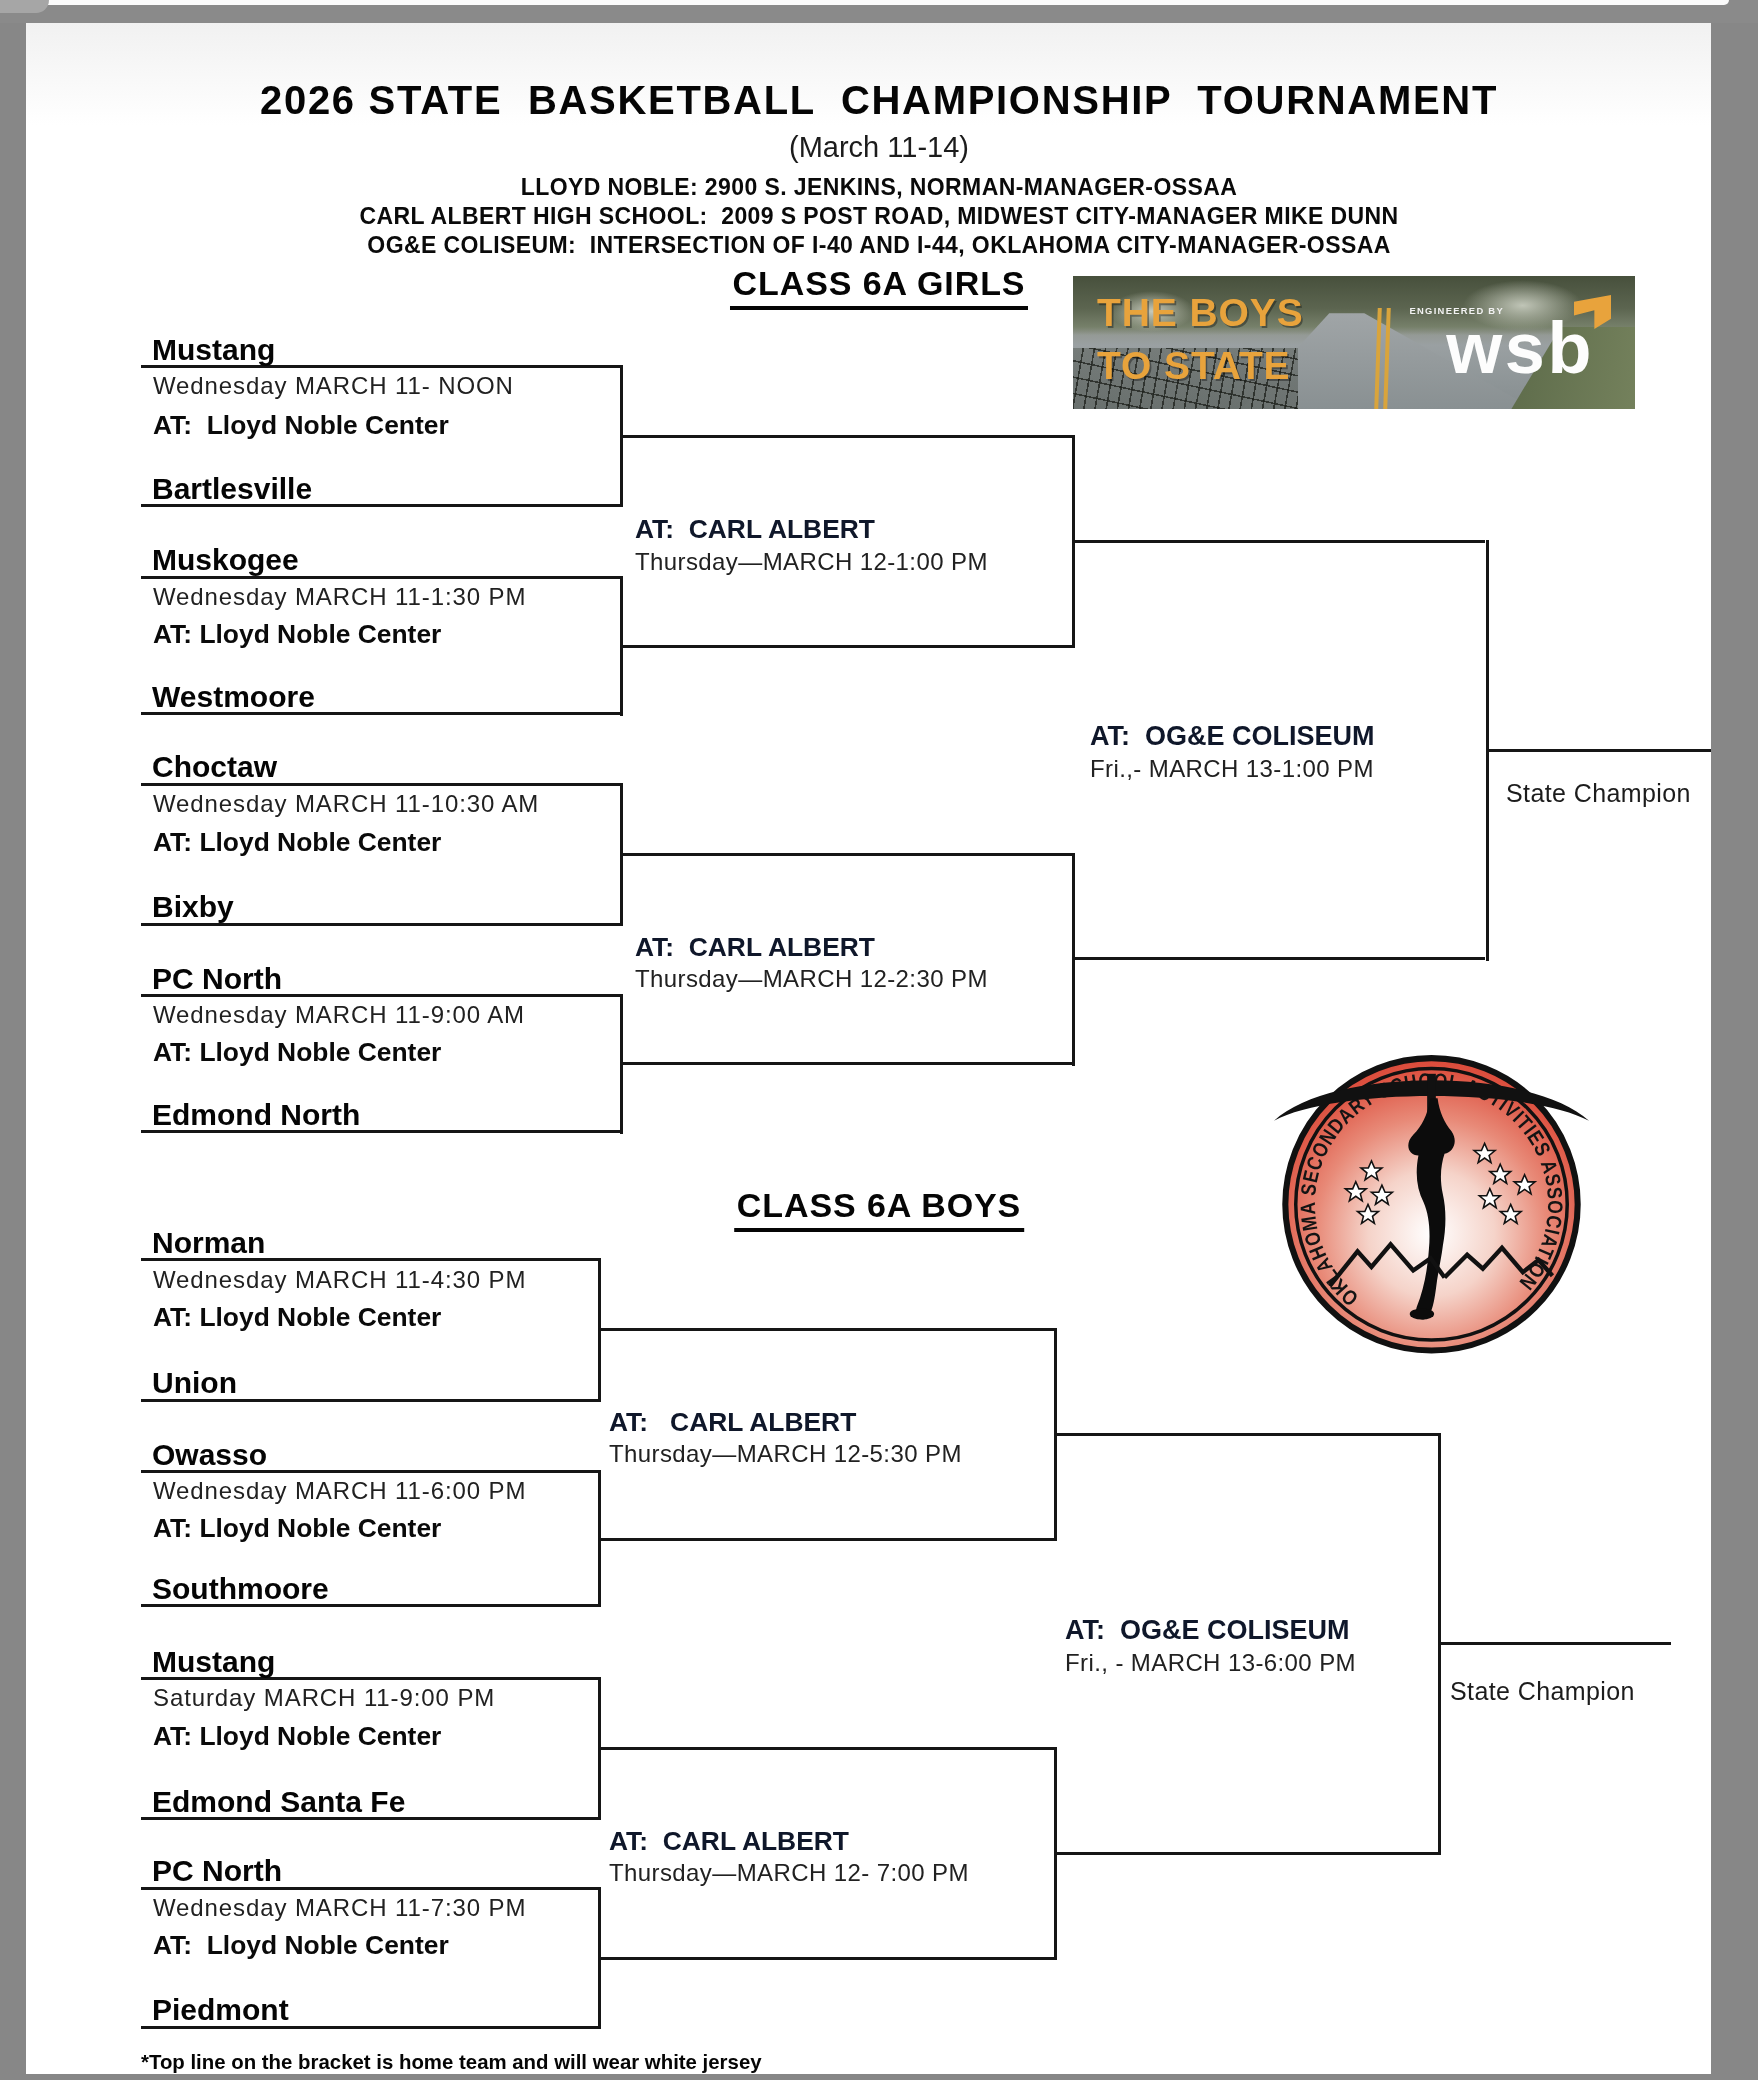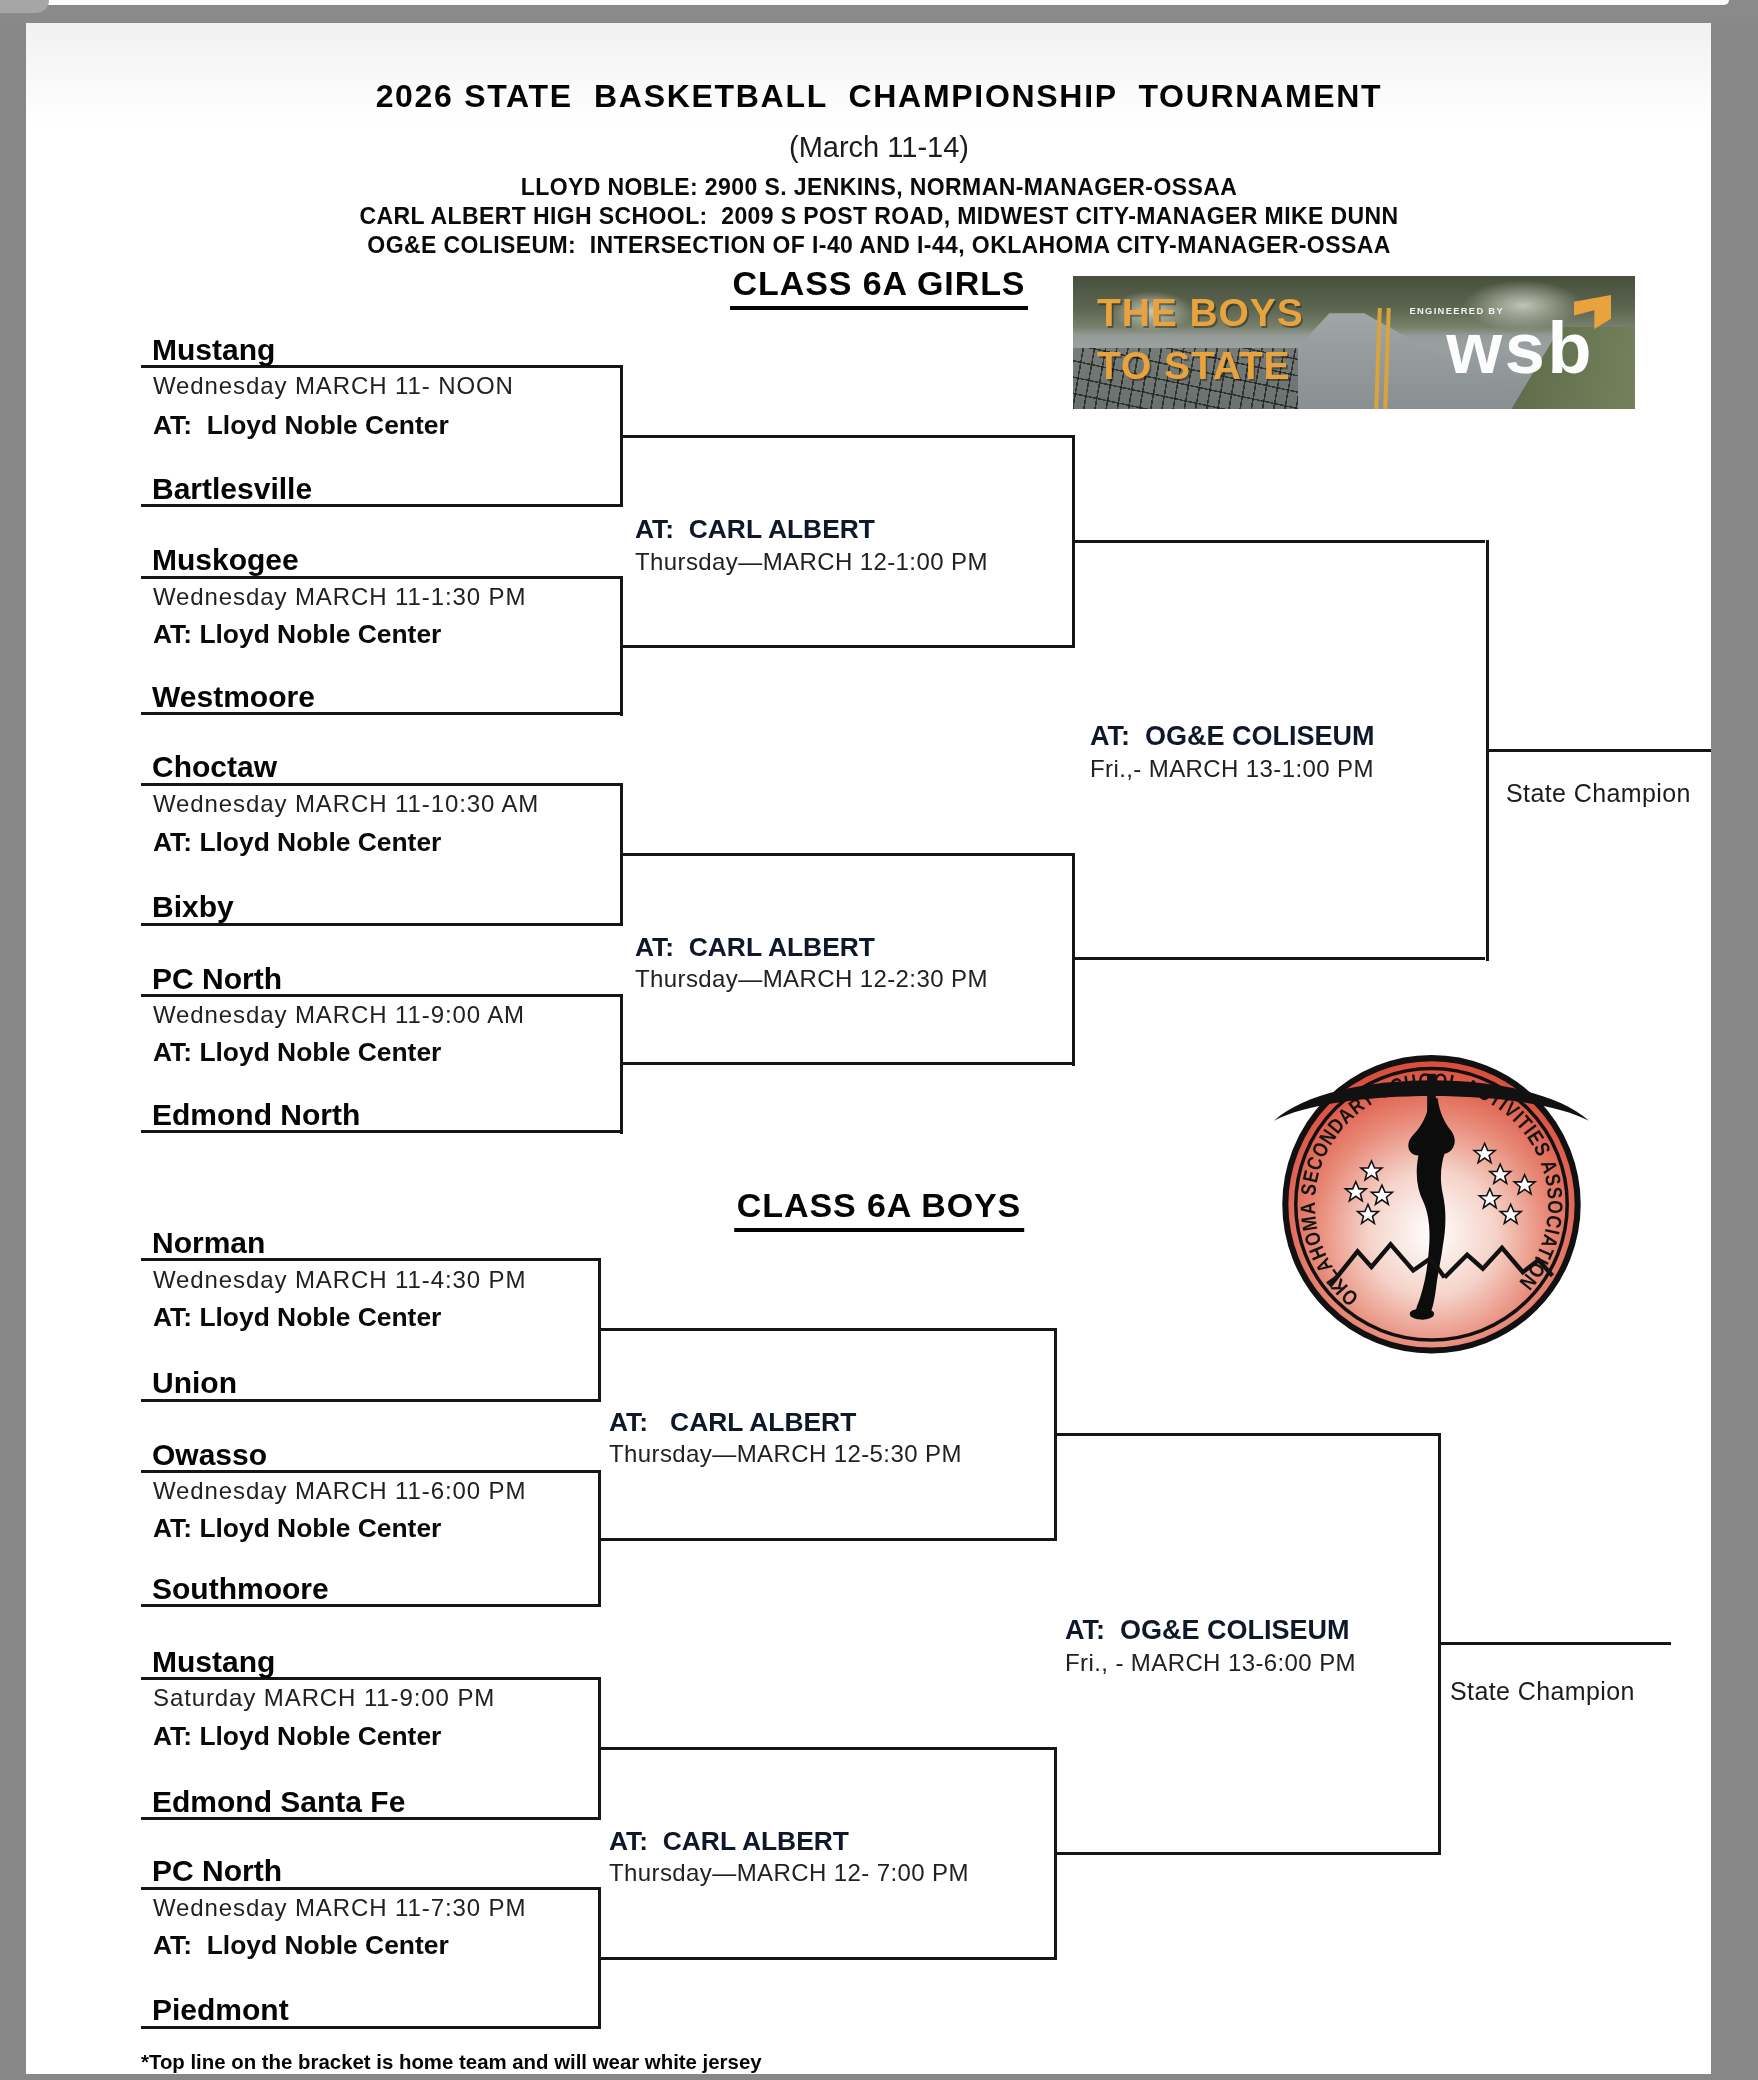--- a/index.html
+++ b/index.html
@@ -6,21 +6,21 @@
   .screen{position:relative;width:1758px;height:2080px;background:#878787;overflow:hidden;
           font-family:"Liberation Sans", sans-serif;}
   .page{position:absolute;left:25.6px;top:23px;width:1685px;height:2051px;
         background:linear-gradient(180deg,#f1f1f1 0px,#ffffff 102px);}
   .topbar{position:absolute;left:0;top:0;width:1758px;height:23px;background:#8a8a8a;}
   .sliver{position:absolute;left:34px;top:0;width:1695px;height:5.1px;background:#fbfbfb;
           border-radius:0 0 12px 12px;}
   .bump{position:absolute;left:0;top:0;width:49px;height:12.8px;background:#a6a6a6;border-radius:0 0 22px 0;}
   .t{position:absolute;white-space:pre;color:#111;}
   .ctr{left:50%;transform:translateX(-50%);}
-  .title{top:78px;font-size:32px;font-weight:700;letter-spacing:1.7px;color:#050505;}
+  .title{top:78px;font-size:40px;font-weight:700;letter-spacing:1.7px;color:#050505;}
   .subtitle{top:131px;font-size:29px;color:#1c1c1c;}
   .venueline{font-size:23px;font-weight:700;letter-spacing:0.4px;color:#0a0a0a;}
   .classhead{font-size:34px;font-weight:700;letter-spacing:0.9px;color:#050505;
              border-bottom:4.3px solid #050505;padding:0 2.6px 2.6px 2.6px;}
   .team{font-size:30px;font-weight:700;color:#050505;}
   .gdate{font-size:24px;font-weight:400;letter-spacing:0.9px;color:#212121;}
   .gvenue{font-size:26.4px;font-weight:700;color:#0a0a0a;}
   .sfvenue{font-size:26.4px;font-weight:700;color:#0f172a;}
   .sfdate{font-size:24px;font-weight:400;letter-spacing:0.4px;color:#212121;}
   .champ{font-size:25px;font-weight:400;letter-spacing:0.4px;color:#1c1c1c;}

